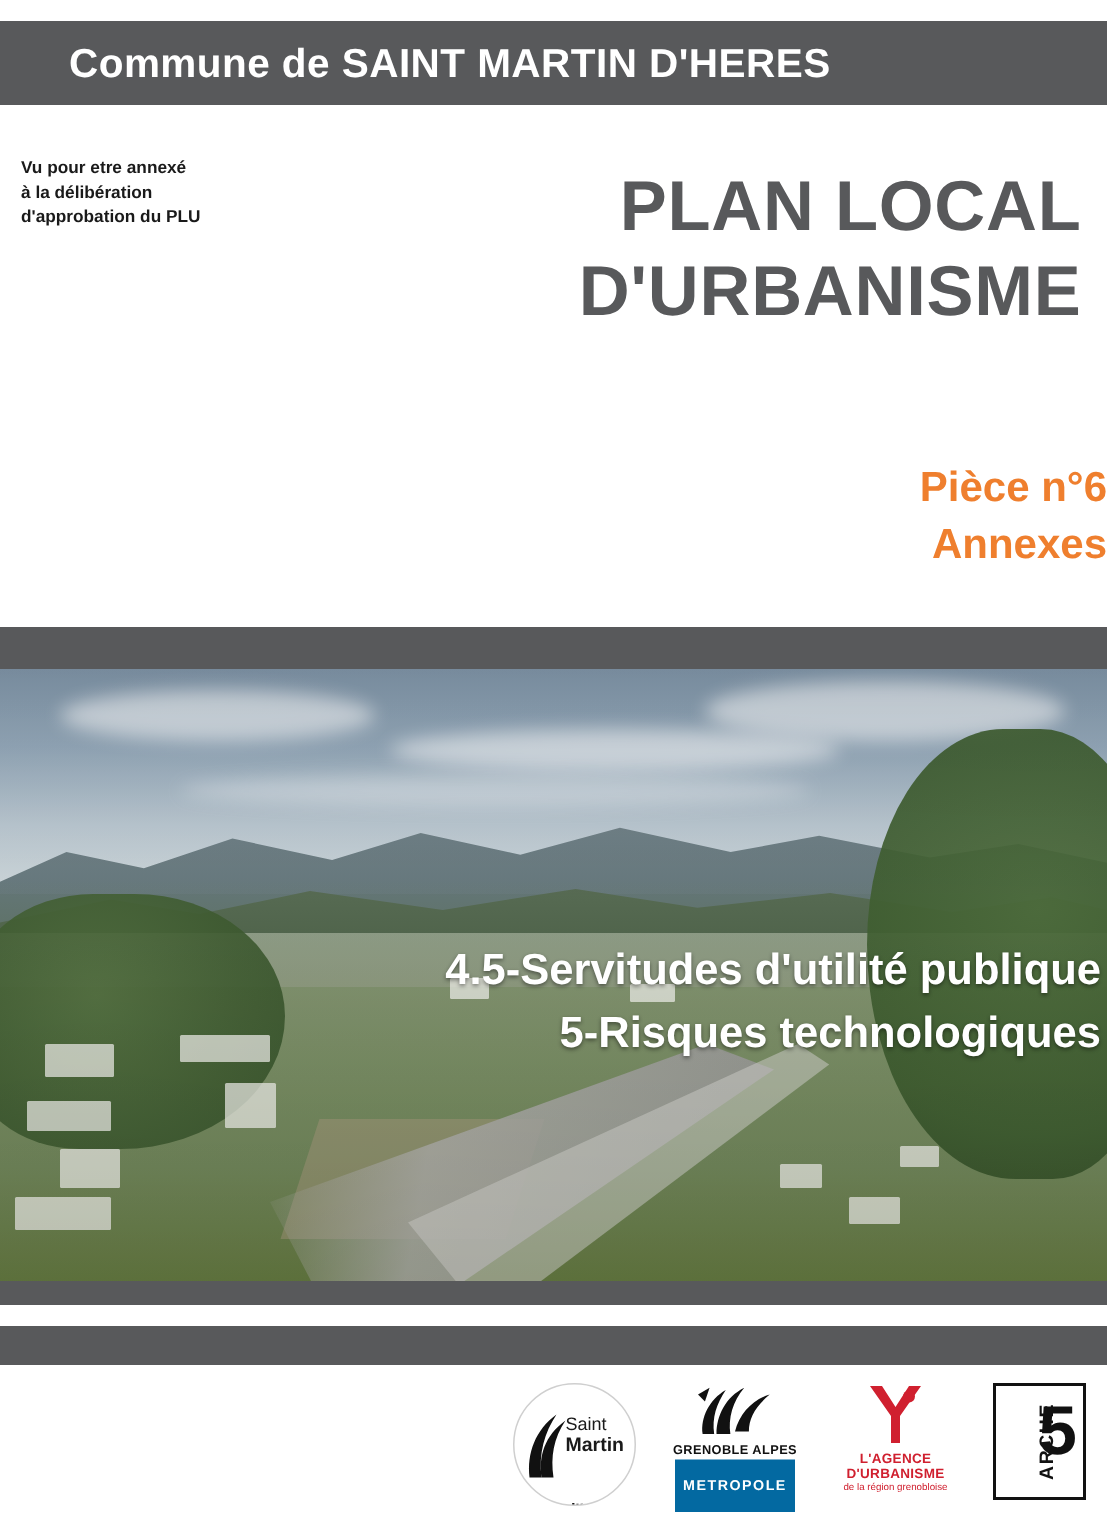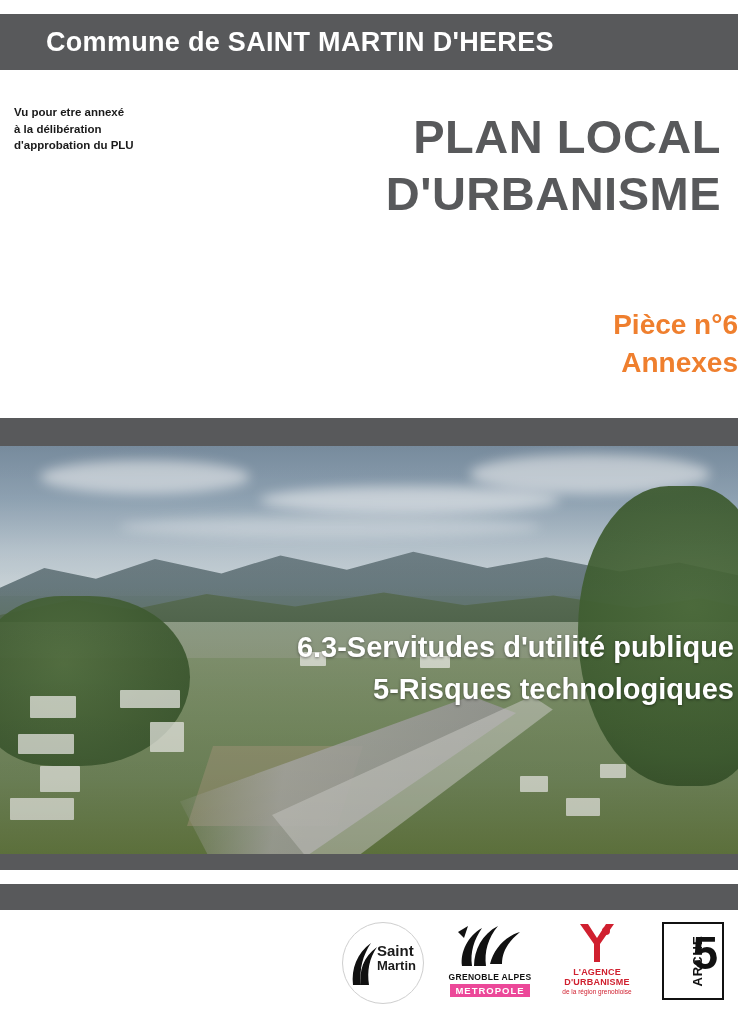--- a/index.html
+++ b/index.html
@@ -236,29 +236,29 @@
     position: absolute;
     left: 6px; top: 18px;
     width: 34px; height: 46px;
   }
   .smh-text {
     position: absolute;
     left: 34px; top: 20px;
     text-align: left;
     line-height: 1.08;
   }
-  .smh-text .t1 { font-size: 15px; font-weight: bold; color: #1a1a1a; }
+  .smh-text .t1 { font-size: 12px; font-weight: normal; color: #1a1a1a; }
   .smh-text .t2 { font-size: 13px; font-weight: bold; color: #1a1a1a; }
   .smh-text .t3 { font-size: 11px; font-weight: bold; color: #1a1a1a; margin-top: 32px; }
 
   
   .logo-gam { width: 92px; }
   .gam-mark { width: 72px; height: 48px; position: relative; }
   .gam-label1 { font-size: 8.5px; font-weight: bold; color: #111; letter-spacing: 0.3px; margin-top: 2px; }
-  .gam-label2 { font-size: 9.5px; font-weight: bold; color: #111; letter-spacing: 1px; background: #ec4899; color: #fff; padding: 1px 5px; margin-top: 2px; }
+  .gam-label2 { font-size: 9.5px; font-weight: bold; color: #111; letter-spacing: 1px; background: #0369a1; color: #fff; padding: 12px 5px; margin-top: 2px; }
 
   
   .logo-ag { width: 86px; }
   .ag-y { width: 46px; height: 42px; position: relative; }
   .ag-l1 { font-size: 9px; font-weight: bold; color: #d0202f; letter-spacing: 0.2px; margin-top: 3px; }
   .ag-l2 { font-size: 9px; font-weight: bold; color: #d0202f; letter-spacing: 0.2px; }
   .ag-l3 { font-size: 6.5px; color: #d0202f; margin-top: 1px; }
 
   
   .logo-arche { width: 70px; }
@@ -341,21 +341,21 @@
     <div class="block" style="top:244px;left:120px;width:60px;height:18px;"></div>
     <div class="block" style="top:276px;left:150px;width:34px;height:30px;"></div>
     <div class="block" style="top:206px;left:300px;width:26px;height:14px;"></div>
     <div class="block" style="top:210px;left:420px;width:30px;height:12px;"></div>
     <div class="block" style="top:330px;left:520px;width:28px;height:16px;"></div>
     <div class="block" style="top:352px;left:566px;width:34px;height:18px;"></div>
     <div class="block" style="top:318px;left:600px;width:26px;height:14px;"></div>
     <div class="shadow-overlay"></div>
 
     <div class="photo-caption">
-      <div>6.3-Servitudes d'utilité publique</div>
+      <div>4.5-Servitudes d'utilité publique</div>
       <div>5-Risques technologiques</div>
     </div>
   </div>
 
   <div class="bar bar-below-photo"></div>
   <div class="bar bar-footer"></div>
 
   <div class="logos">
 
     <div class="logo logo-smh">

